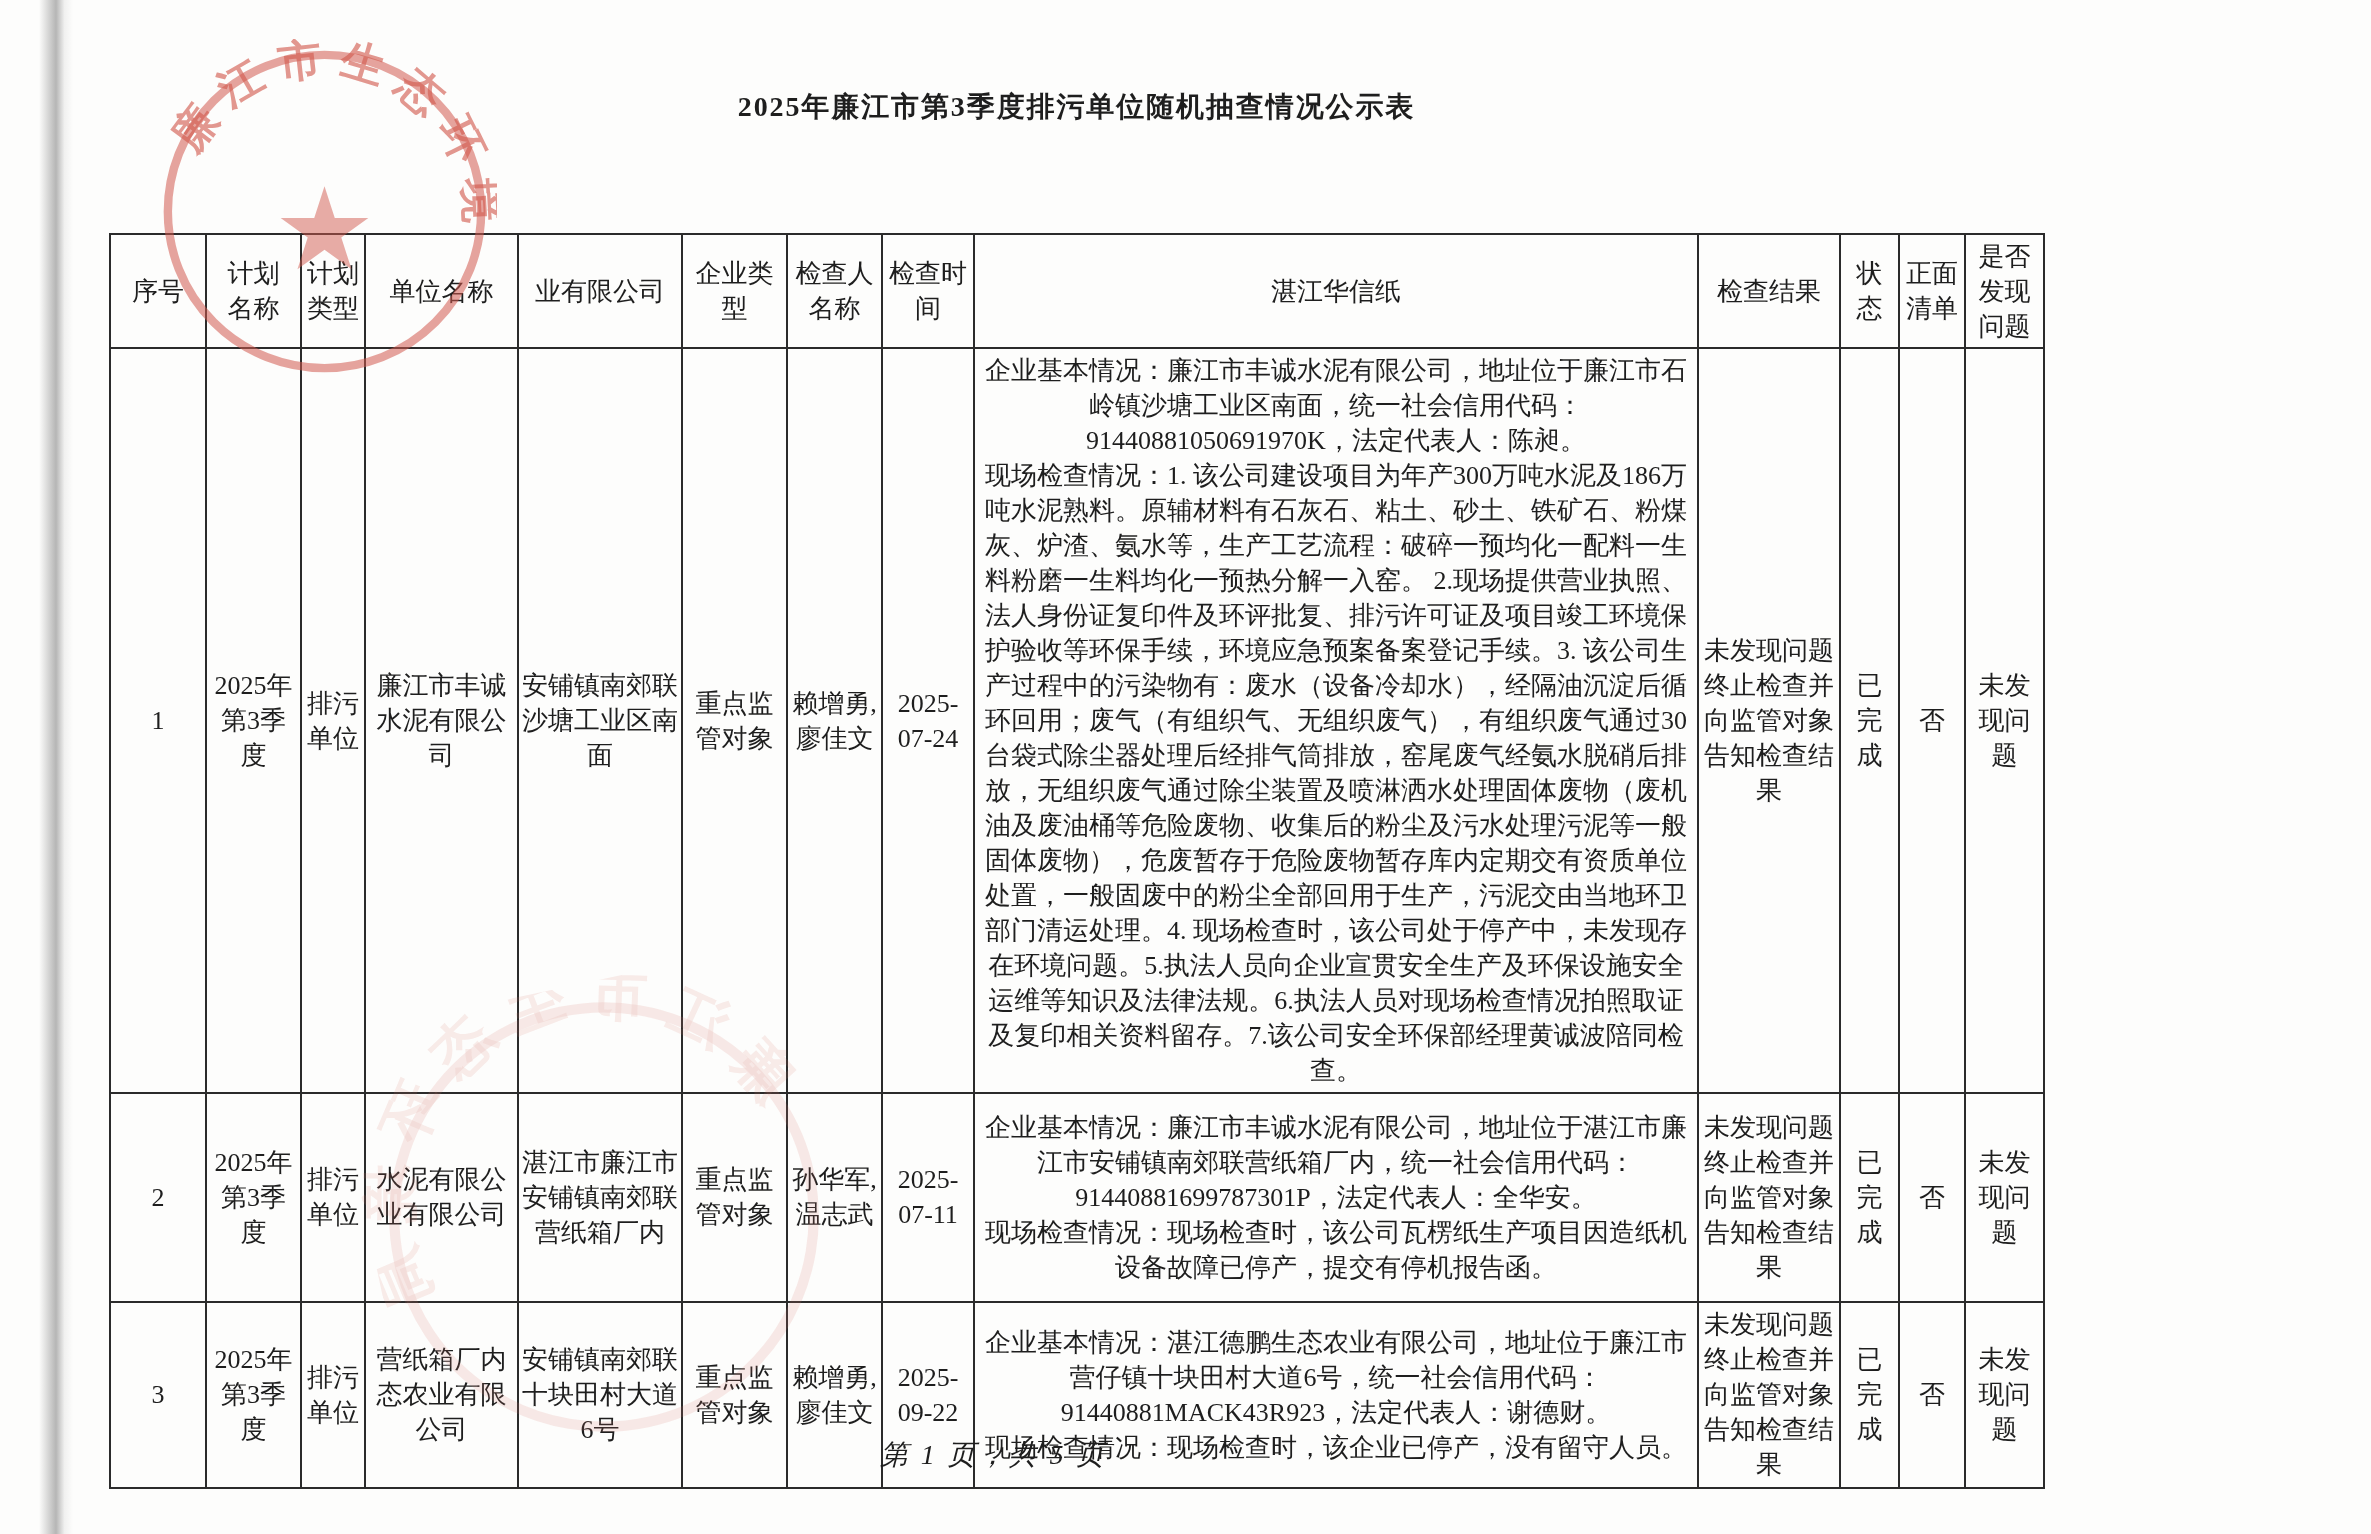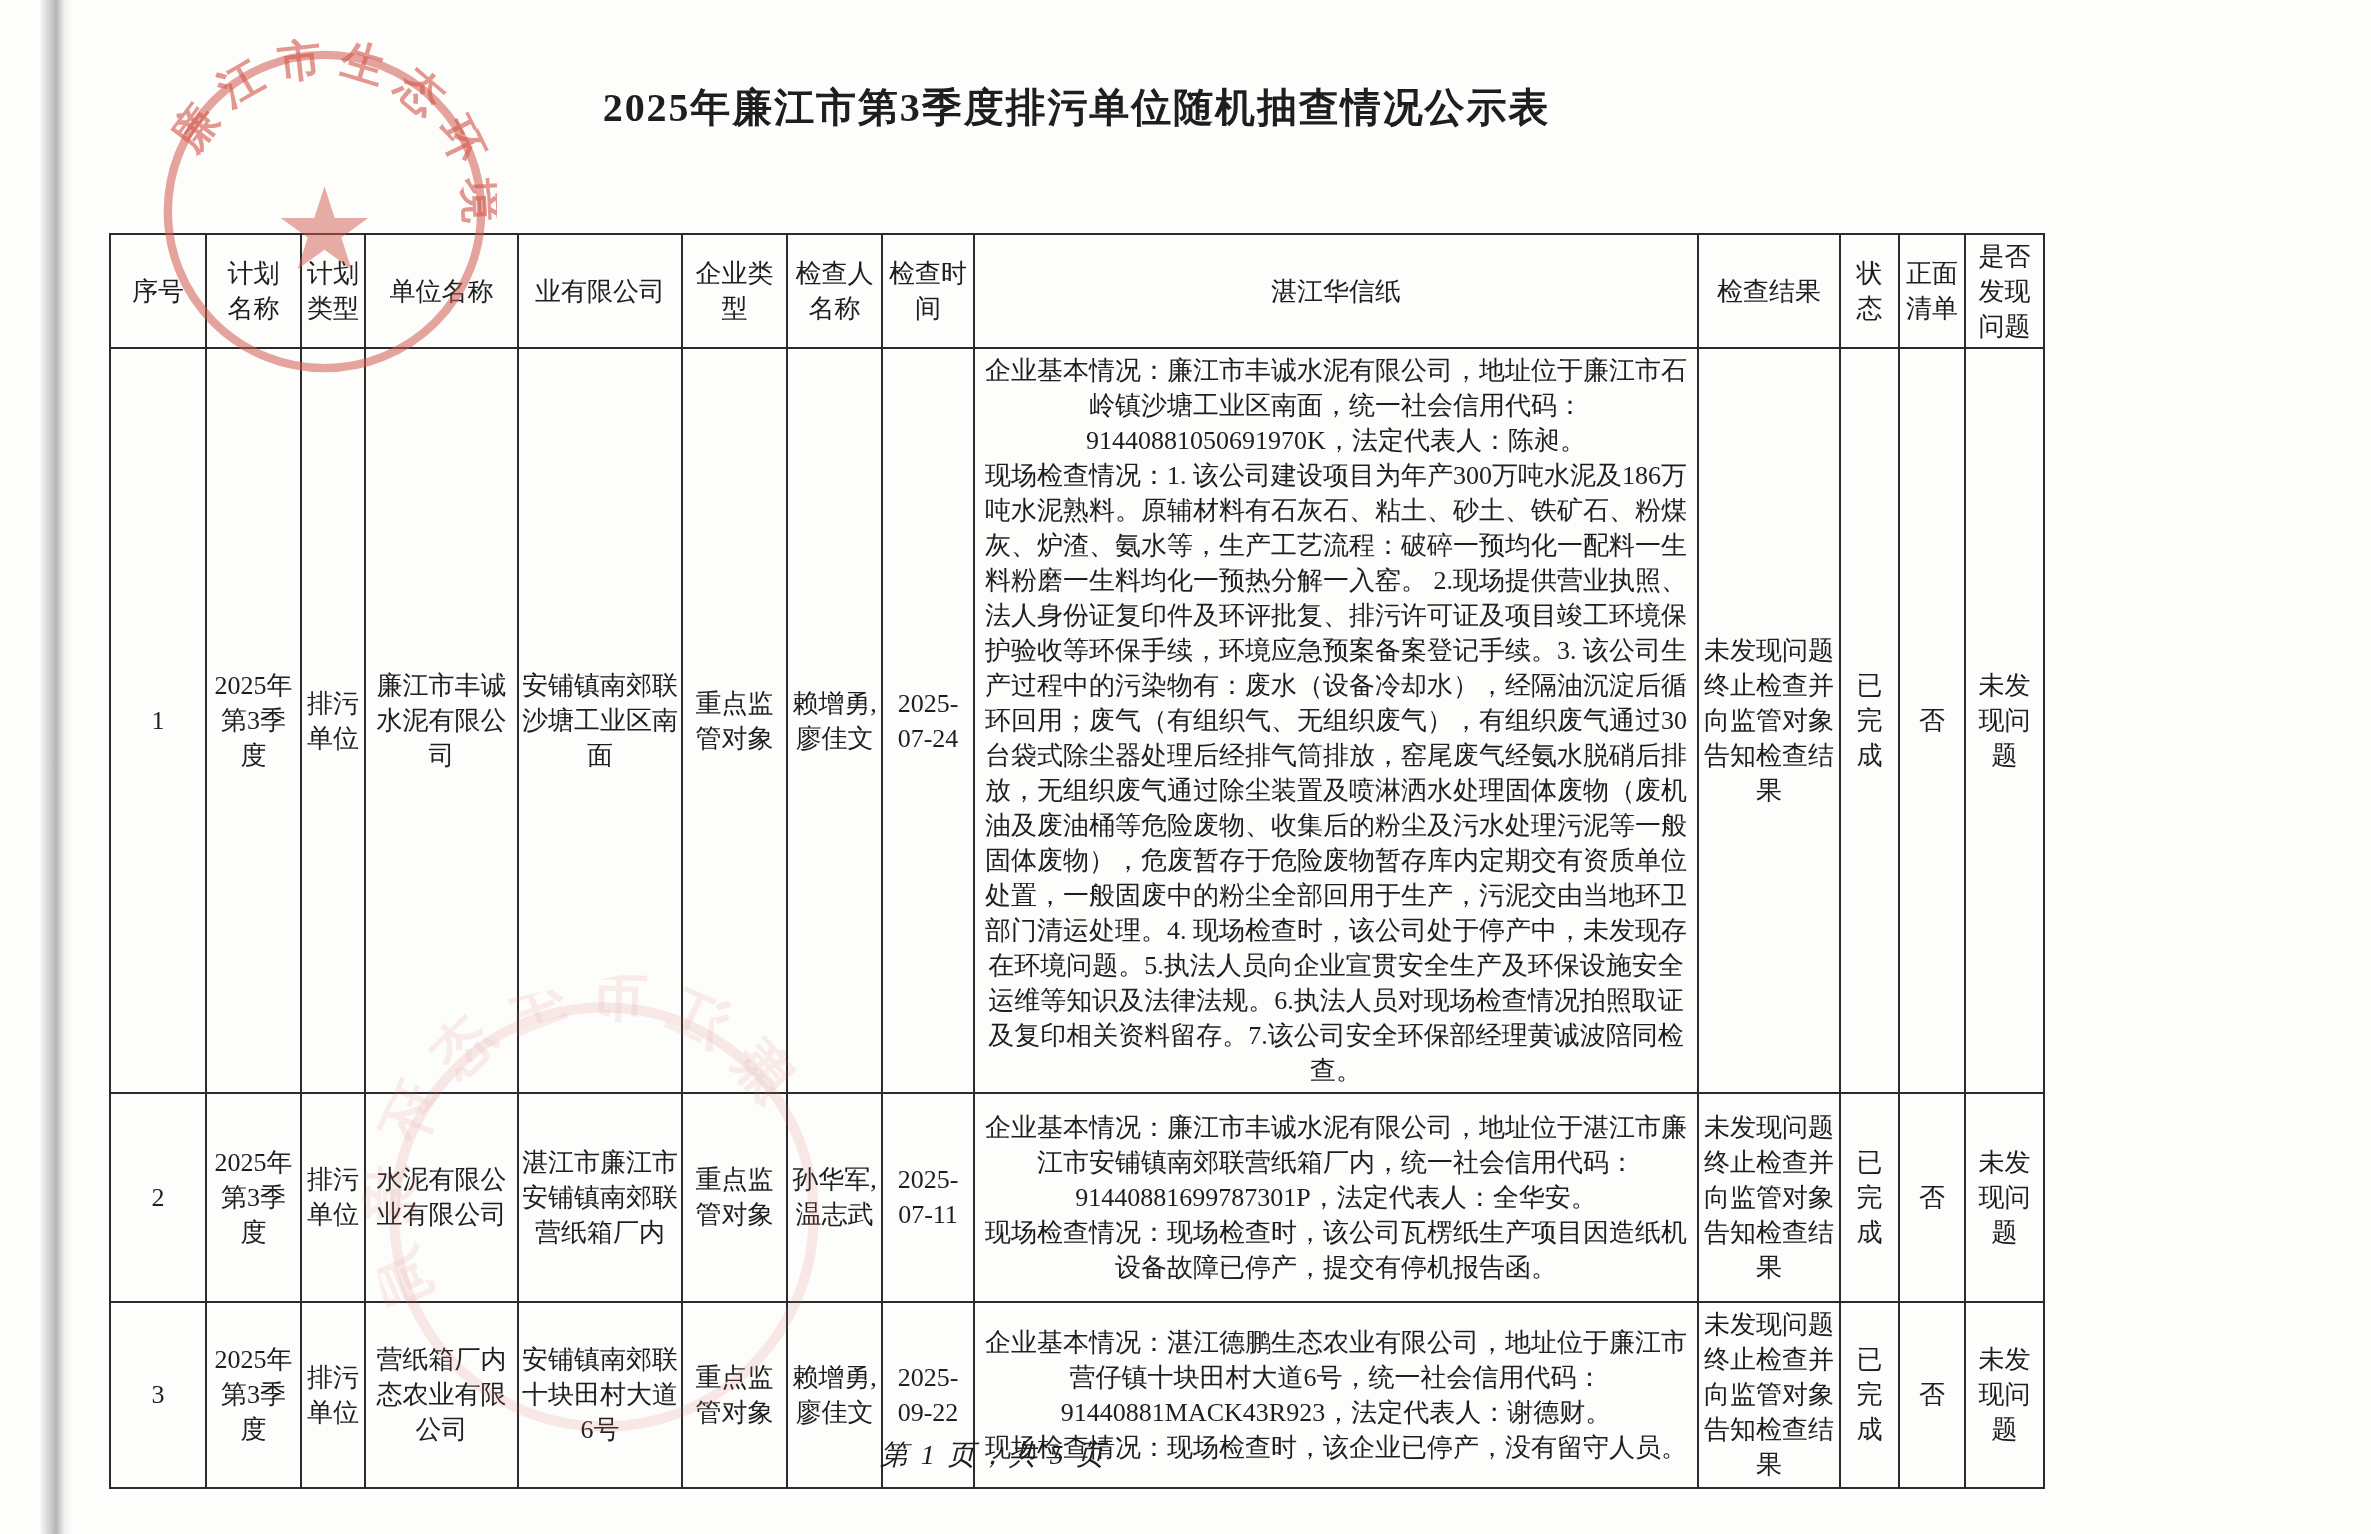--- a/index.html
+++ b/index.html
@@ -5,22 +5,22 @@
   html,body{margin:0;padding:0;background:#e8e8e8;}
   .sheet{
     position:relative;width:2372px;height:1534px;background:#fdfdfc;
     font-family:"Liberation Serif","DejaVu Serif",serif;color:#1e1e1e;overflow:hidden;
   }
   .edge-shadow{
     position:absolute;left:39px;top:0;width:34px;height:100%;
     background:linear-gradient(90deg,rgba(120,120,120,0) 0%,rgba(95,95,95,0.45) 50%,rgba(150,150,150,0.12) 75%,rgba(150,150,150,0) 100%);
   }
   .title{
-    position:absolute;left:109px;top:80px;width:1935px;
-    text-align:center;font-size:40px;font-weight:bold;letter-spacing:1.9px;
+    position:absolute;left:109px;top:88px;width:1935px;
+    text-align:center;font-size:28px;font-weight:bold;letter-spacing:1.9px;
   }
   table.grid{
     position:absolute;left:109px;top:233px;width:1935px;
     border-collapse:collapse;table-layout:fixed;
   }
   table.grid th,table.grid td{
     border:2.3px solid #2b2b2b;
     font-size:26px;font-weight:normal;
     padding:3.7px 2.8px;vertical-align:middle;text-align:center;
     white-space:pre-line;line-height:35px;word-break:break-all;overflow:hidden;

